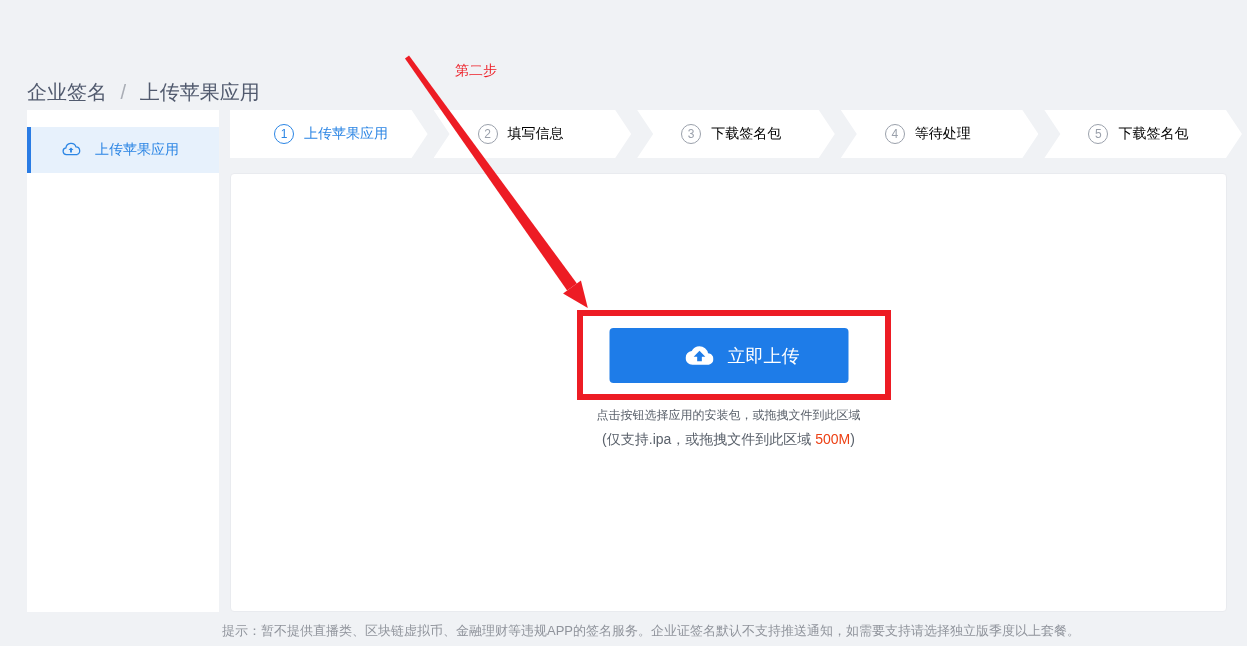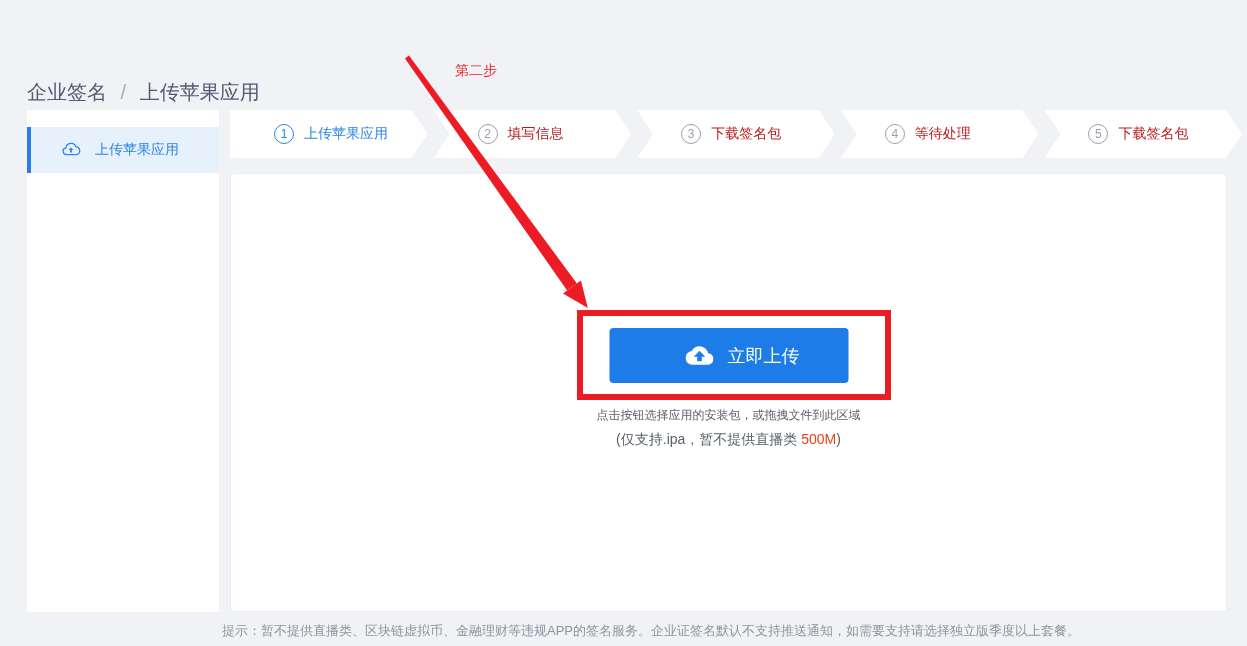--- a/index.html
+++ b/index.html
@@ -29,21 +29,21 @@
   .side-icon { width:22px; height:22px; flex:0 0 22px; display:flex; align-items:center; justify-content:center; }
 
   
   .stepbar { position:absolute; left:230px; top:110px; width:1012px; height:48px; display:flex; z-index:2; }
   .step { flex:1; background:#fff; display:flex; align-items:center; padding-left:44px; gap:10px; margin-right:6px;
           clip-path:polygon(0 0, calc(100% - 16px) 0, 100% 50%, calc(100% - 16px) 100%, 0 100%, 16px 50%); }
   .step:first-child { clip-path:polygon(0 0, calc(100% - 16px) 0, 100% 50%, calc(100% - 16px) 100%, 0 100%); }
   .step:last-child { margin-right:0; }
   .step-num { width:20px; height:20px; border:1px solid #9aa0ab; border-radius:50%; font-size:12px; color:#9aa0ab;
               display:flex; align-items:center; justify-content:center; }
-  .step-label { font-size:14px; color:#b91c1c; white-space:nowrap; }
+  .step-label { font-size:14px; color:#000000; white-space:nowrap; }
   .step.active .step-num { border-color:var(--accent,#2b85e4); color:var(--accent,#2b85e4); }
   .step.active .step-label { color:var(--accent,#2b85e4); }
 
   
   .main-panel { position:absolute; left:230px; top:173px; width:997px; height:439px; background:#fff; border:1px solid #e9ebef; border-radius:4px; z-index:2; }
   .upload-btn { position:absolute; left:50%; top:154px; transform:translateX(-50%); width:239px; height:55px;
                 background:var(--button-blue,#1e7ce8); border:none; border-radius:4px; display:flex; align-items:center; justify-content:center;
                 gap:14px; color:#fff; font-size:18px; font-family:inherit; cursor:pointer;padding-left:28px; }
   .hint-line1 { position:absolute; top:233px; left:0; width:100%; text-align:center; font-size:12px; color:#5a616b; }
   .hint-line2 { position:absolute; top:257px; left:0; width:100%; text-align:center; font-size:14px; color:#5a616b; }
@@ -109,21 +109,21 @@
     <button class="upload-btn">
       <span style="display:flex;">
         <svg width="28" height="21" viewBox="0 0 24 18">
           <path fill-rule="evenodd" fill="#ffffff" d="M19.35 7.04A7.49 7.49 0 0 0 12 1C9.11 1 6.6 2.64 5.35 5.04A5.994 5.994 0 0 0 0 11c0 3.31 2.69 6 6 6h13c2.76 0 5-2.24 5-5 0-2.64-2.05-4.78-4.65-4.96zM14 10v4h-4v-4H7l5-5 5 5h-3z"></path>
         </svg>
       </span>
       <span>立即上传</span>
     </button>
     <div class="hint-line1">点击按钮选择应用的安装包，或拖拽文件到此区域</div>
     <div class="hint-line2">
-      <span>(仅支持.ipa，暂不提供直播类 </span><span class="hint-size">500M</span><span>)</span>
+      <span>(仅支持.ipa，或拖拽文件到此区域 </span><span class="hint-size">500M</span><span>)</span>
     </div>
   </div>
 
   <div class="footer-tip">
     <span class="tip-label">提示：</span><span>暂不提供直播类、区块链虚拟币、金融理财等违规APP的签名服务。企业证签名默认不支持推送通知，如需要支持请选择独立版季度以上套餐。</span>
   </div>
 
   <div class="step2-label">第二步</div>
   <svg class="annotation-layer" width="1247" height="646" viewBox="0 0 1247 646">
     <polygon points="404.97,58.46 409.03,55.54 576.88,283.50 567.12,290.50" fill="#ed1c24"></polygon>

